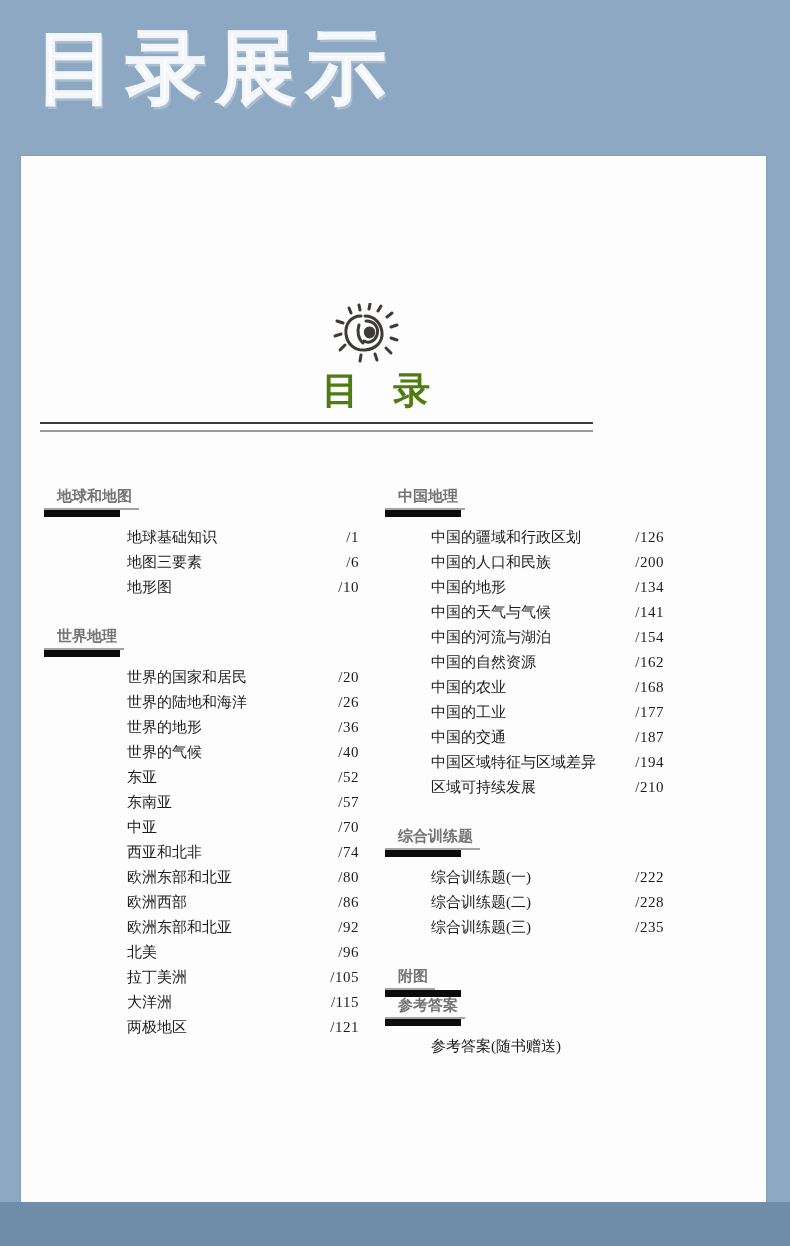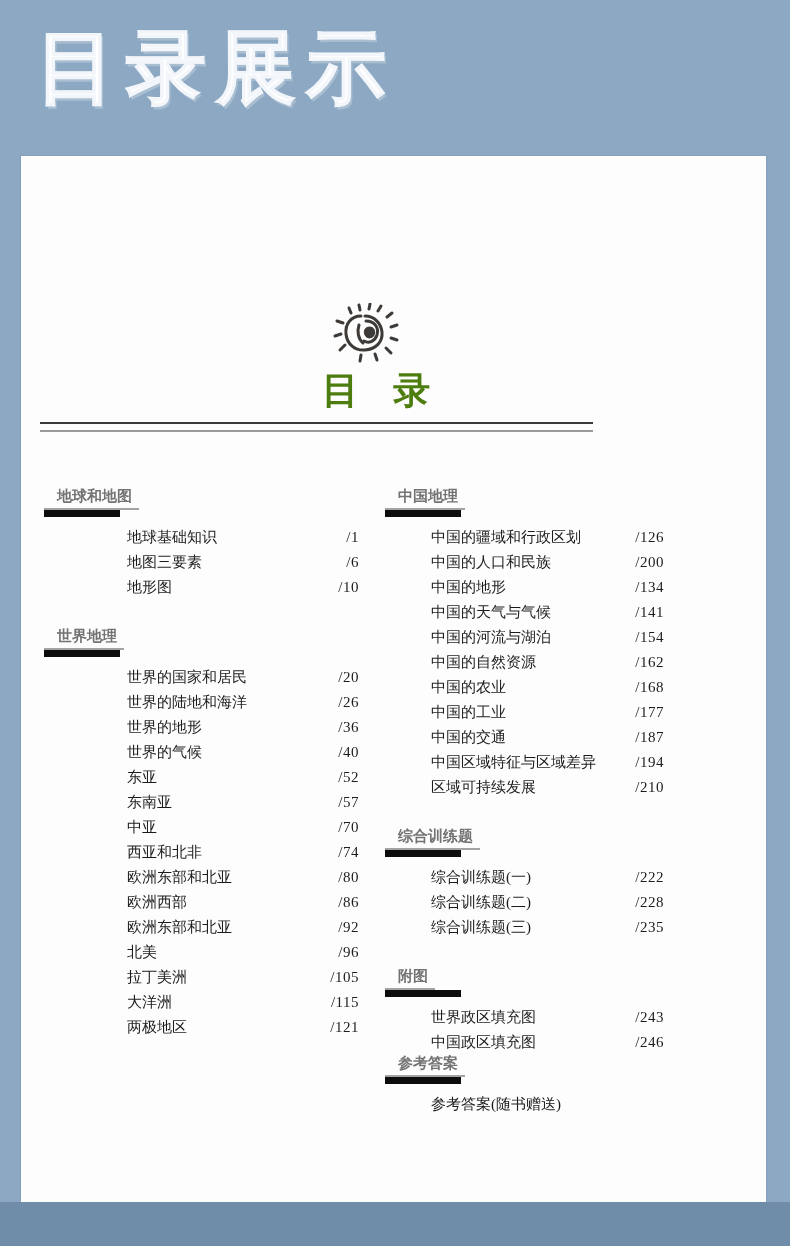--- a/index.html
+++ b/index.html
@@ -239,30 +239,21 @@
             </div>
             <div class="item">
               <span class="t">综合训练题(二)</span>
               <span class="p">/228</span>
             </div>
             <div class="item">
               <span class="t">综合训练题(三)</span>
               <span class="p">/235</span>
             </div>
           </div></div>
-        <div class="section"><div class="sec-header">附图</div><div class="sec-bar"></div><div class="sec-items">
-            <div class="item">
-              <span class="t">世界政区填充图</span>
-              <span class="p">/243</span>
-            </div>
-            <div class="item">
-              <span class="t">中国政区填充图</span>
-              <span class="p">/246</span>
-            </div>
-          </div></div>
+        <div class="section"><div class="sec-header">附图</div><div class="sec-bar"></div></div>
         <div class="section"><div class="sec-header">参考答案</div><div class="sec-bar"></div><div class="sec-items">
             <div class="item">
               <span class="t">参考答案(随书赠送)</span>
             </div>
           </div></div>
       </div>
 
   </div>
 </div>
 

